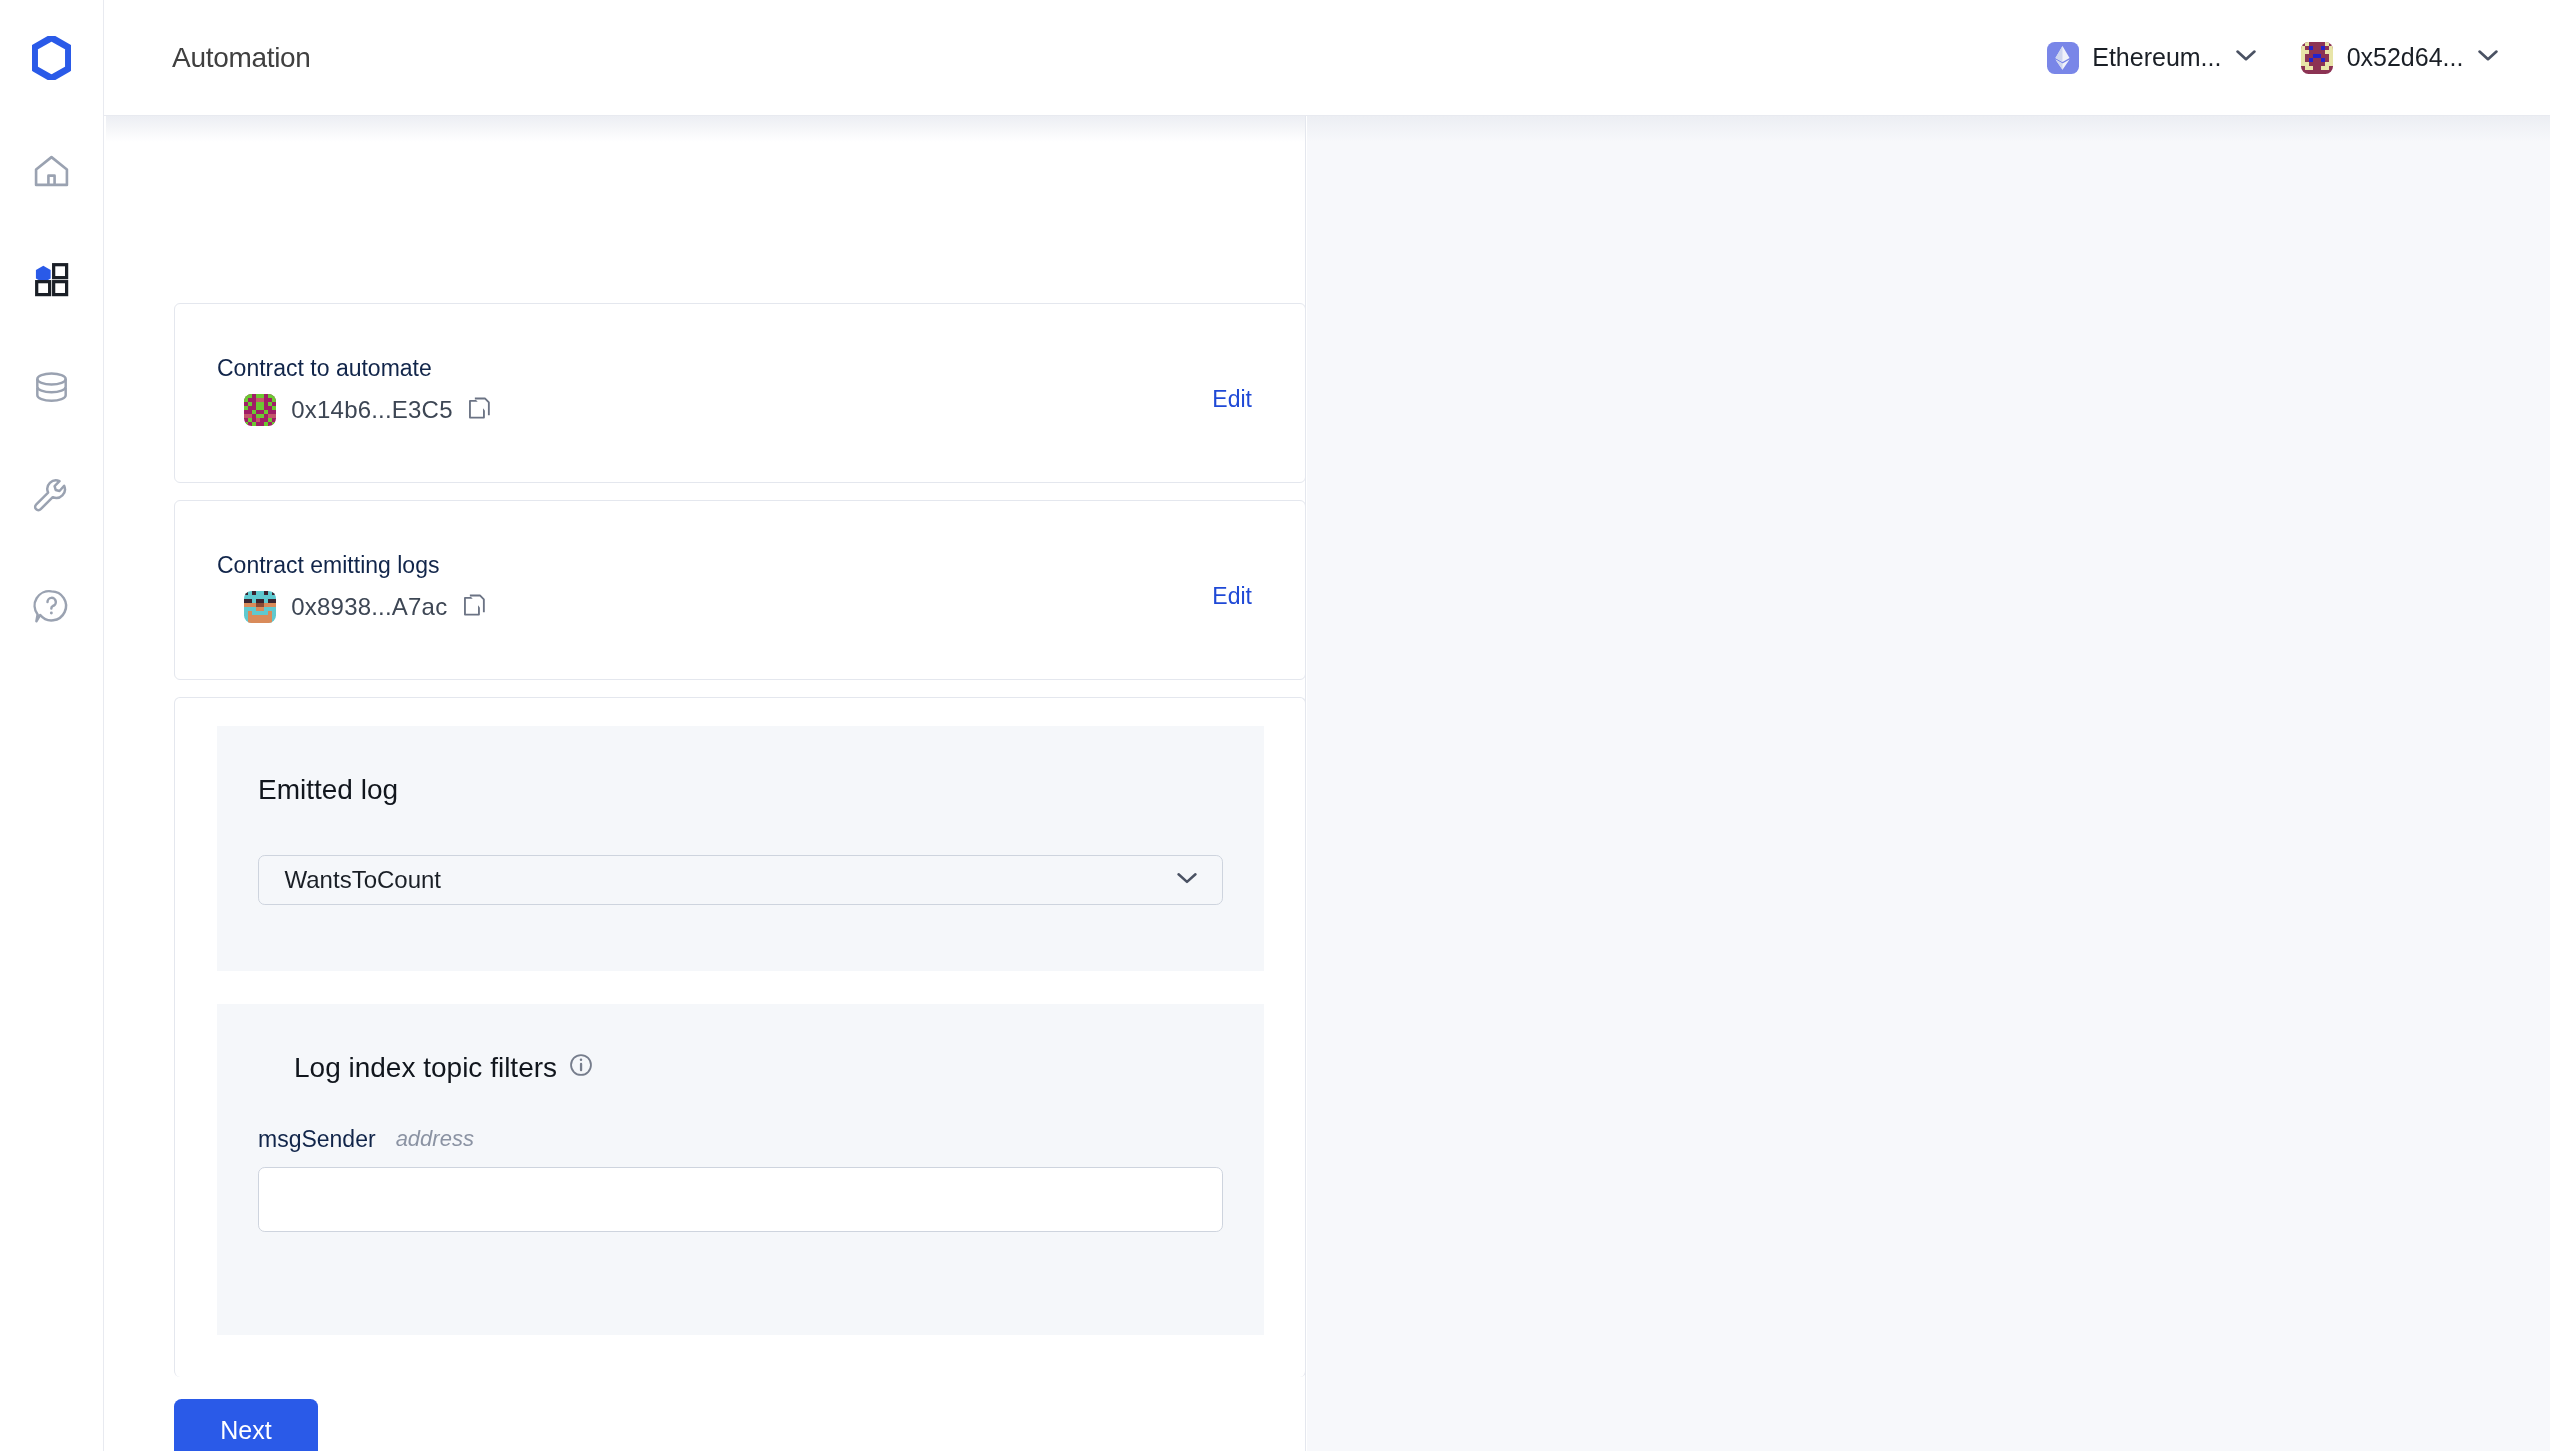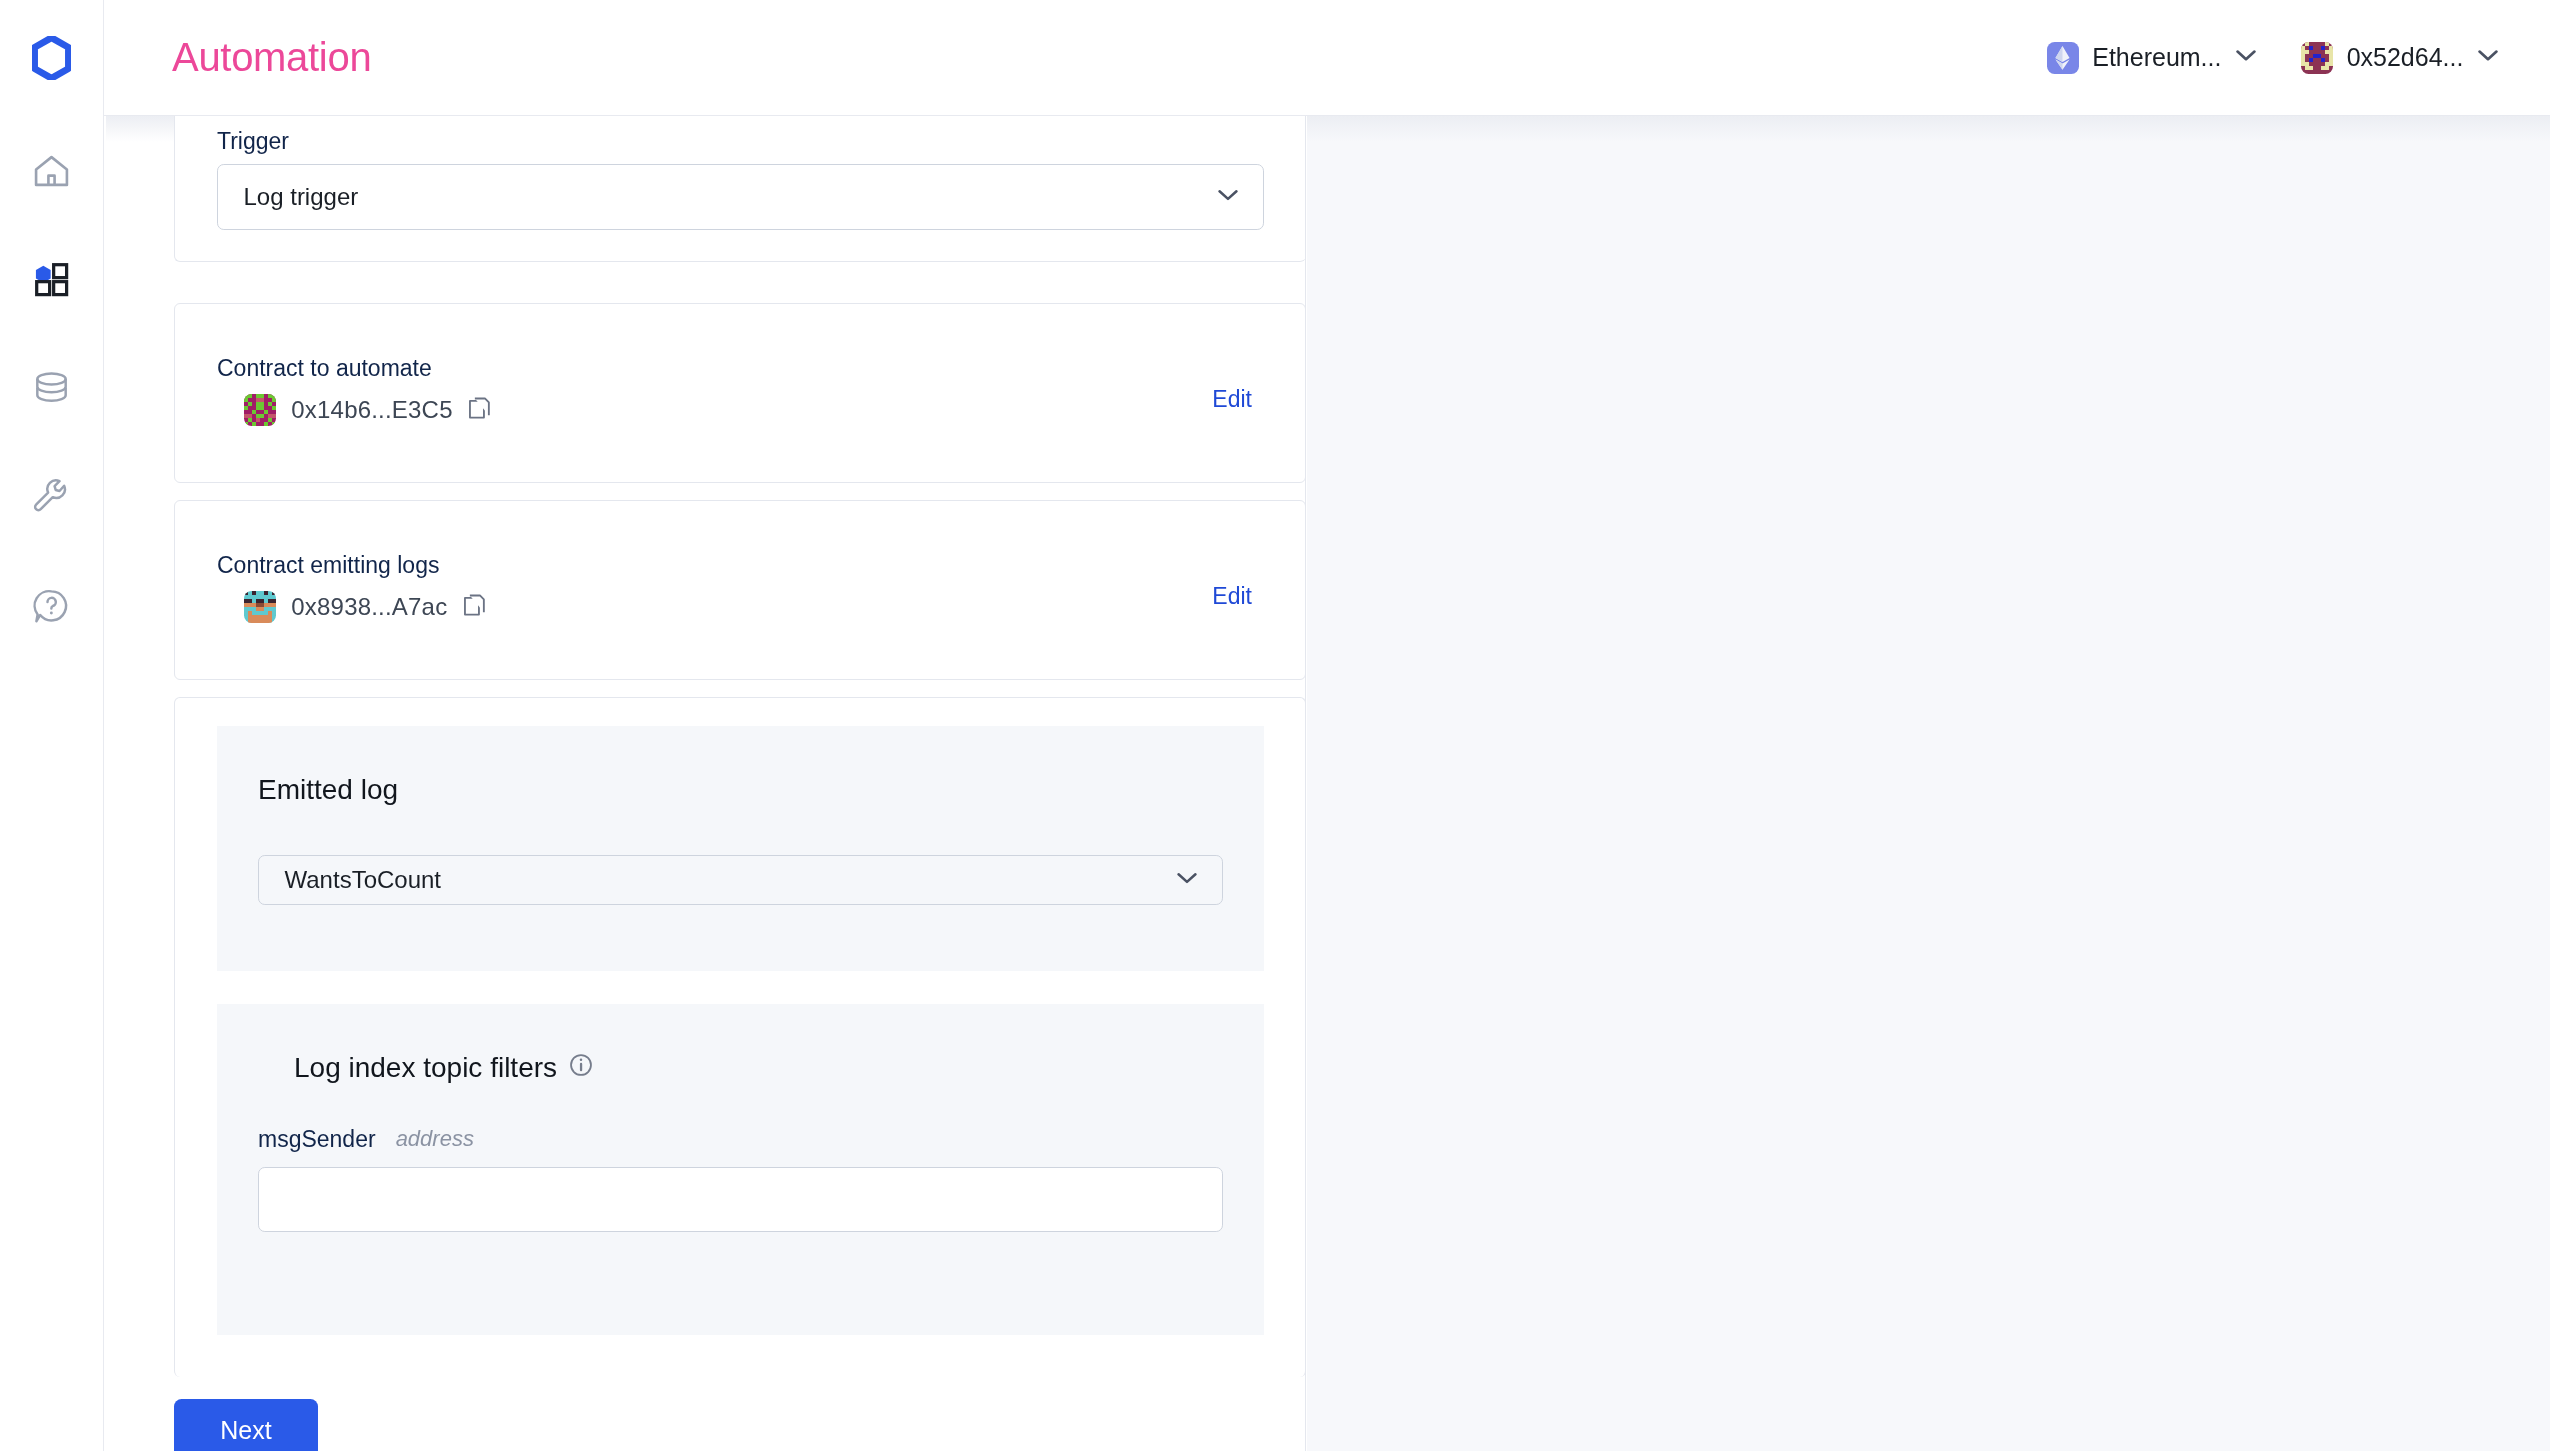--- a/index.html
+++ b/index.html
@@ -36,23 +36,23 @@
   .header {
     position: absolute; left: 104px; top: 0;
     width: 2446px; height: 116px;
     background: #ffffff;
     border-bottom: 1.7px solid #e8eaf0;
     display: flex; align-items: center;
     z-index: 4;
   }
   .page-title {
     margin-left: 68px;
-    font-size: 40px;
+    font-size: 28px;
     font-weight: 400;
-    color: #ec4899;
+    color: #404040;
     letter-spacing: -0.3px;
   }
   .header-right {
     margin-left: auto; margin-right: 51px;
     display: flex; align-items: center; gap: 44px;
   }
   .hdr-chip {
     display: flex; align-items: center; gap: 13.6px;
     cursor: pointer;
   }
@@ -307,31 +307,20 @@
         </span>
       </div>
 
     </div>
   </header>
 
   <div class="right-pane"></div>
 
   <main class="content-col">
 
-    <section class="card" id="card-trigger">
-      <div class="field-label" id="trigger-label">Trigger</div>
-      <div class="select-box" id="trigger-select">
-        <span class="select-value">Log trigger</span>
-        <span class="select-chev">
-          <svg width="22" height="13.6" viewBox="0 0 26 16">
-            <path d="M3 3 L13 12 L23 3" fill="none" stroke="#4a5263" stroke-width="3" stroke-linecap="round" stroke-linejoin="round"></path>
-          </svg>
-        </span>
-      </div>
-    </section>
 
     <section class="card" id="card-automate">
       <div class="field-label contract-label">Contract to automate</div>
       <div class="addr-row">
         <span class="ident">
           <svg width="32" height="32" viewBox="0 0 8 8" shape-rendering="crispEdges">
             <rect width="8" height="8" fill="#a01d66"></rect>
             <rect x="0" y="0" width="8" height="1" fill="#6cc832"></rect>
             <rect x="2" y="0" width="1" height="1" fill="#a01d66"></rect>
             <rect x="5" y="0" width="1" height="1" fill="#a01d66"></rect>

